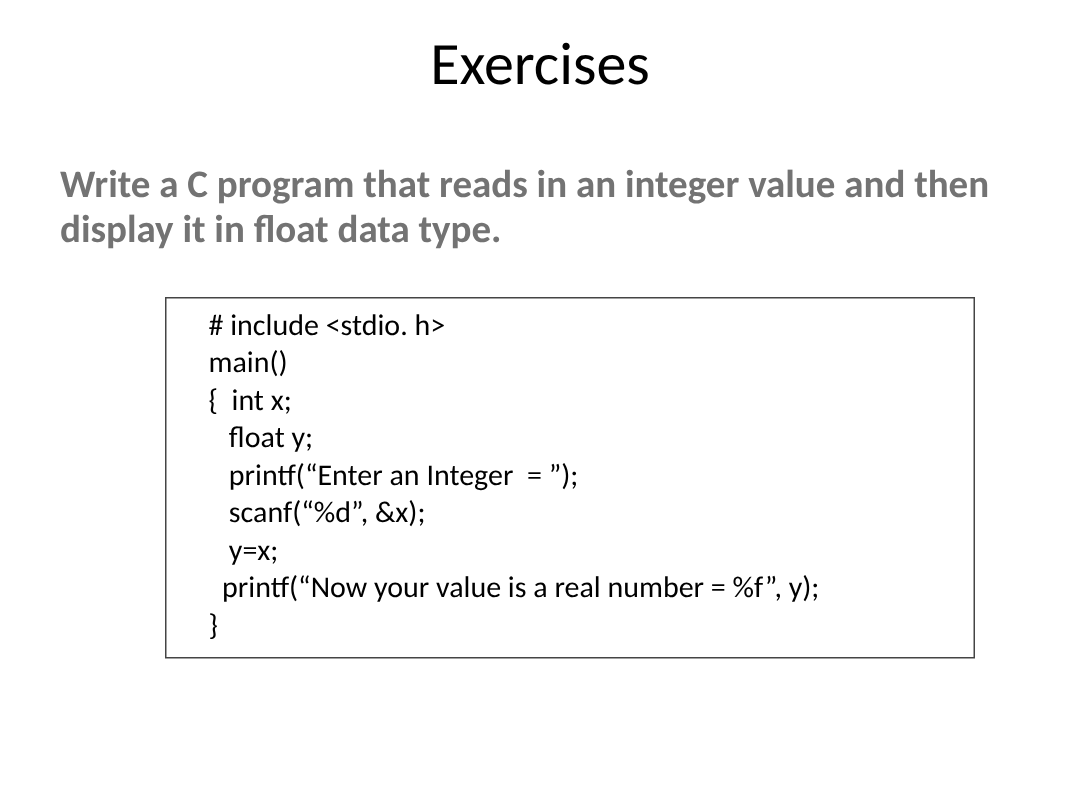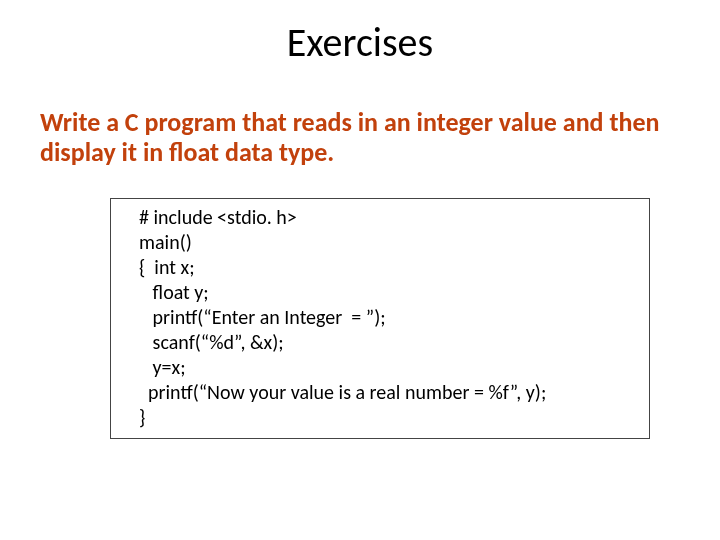--- a/index.html
+++ b/index.html
@@ -28,21 +28,21 @@
     color: #000;
   }
   .prompt {
     position: absolute;
     top: 108px;
     left: 40px;
     right: 60px;
     font-size: 26px;
     font-weight: 700;
     line-height: 1.15;
-    color: #c2410c;
+    color: #737373;
   }
   .code-box {
     position: absolute;
     top: 198px;
     left: 110px;
     width: 540px;
     box-sizing: border-box;
     border: 1px solid #444;
     background: #fff;
     padding: 6px 10px 8px 28px;

